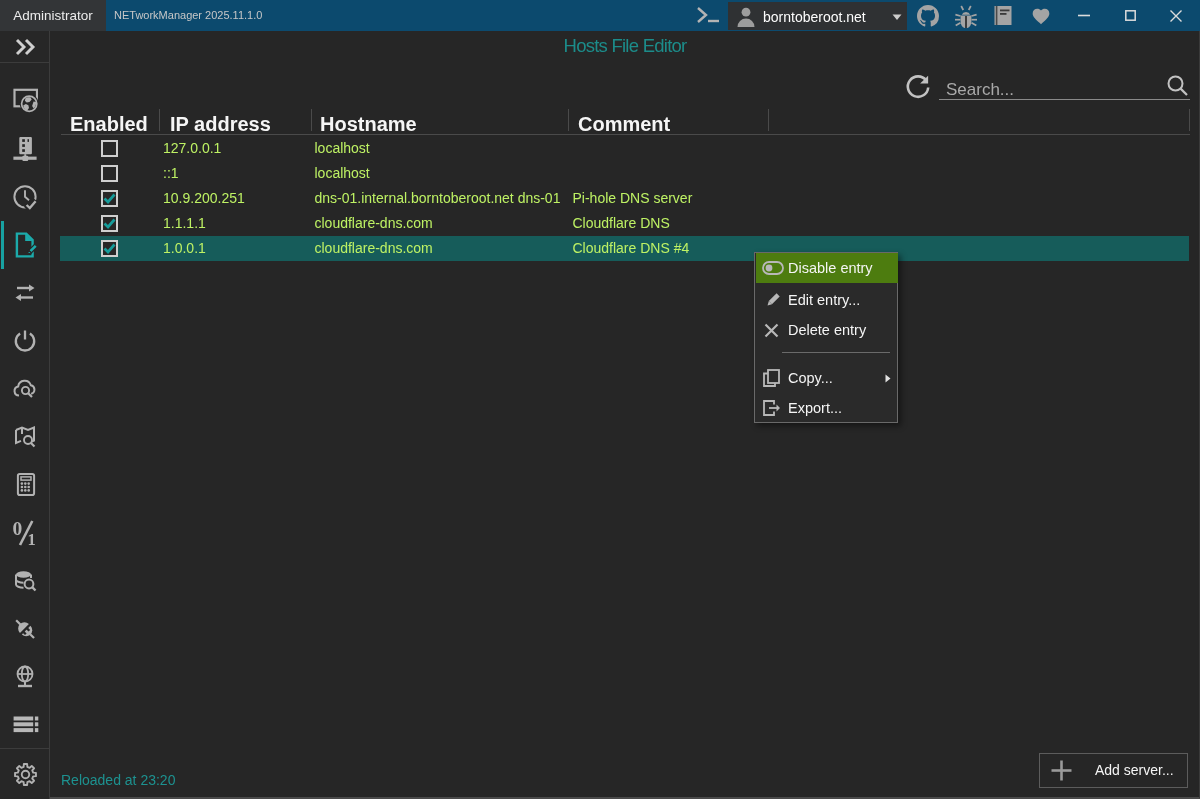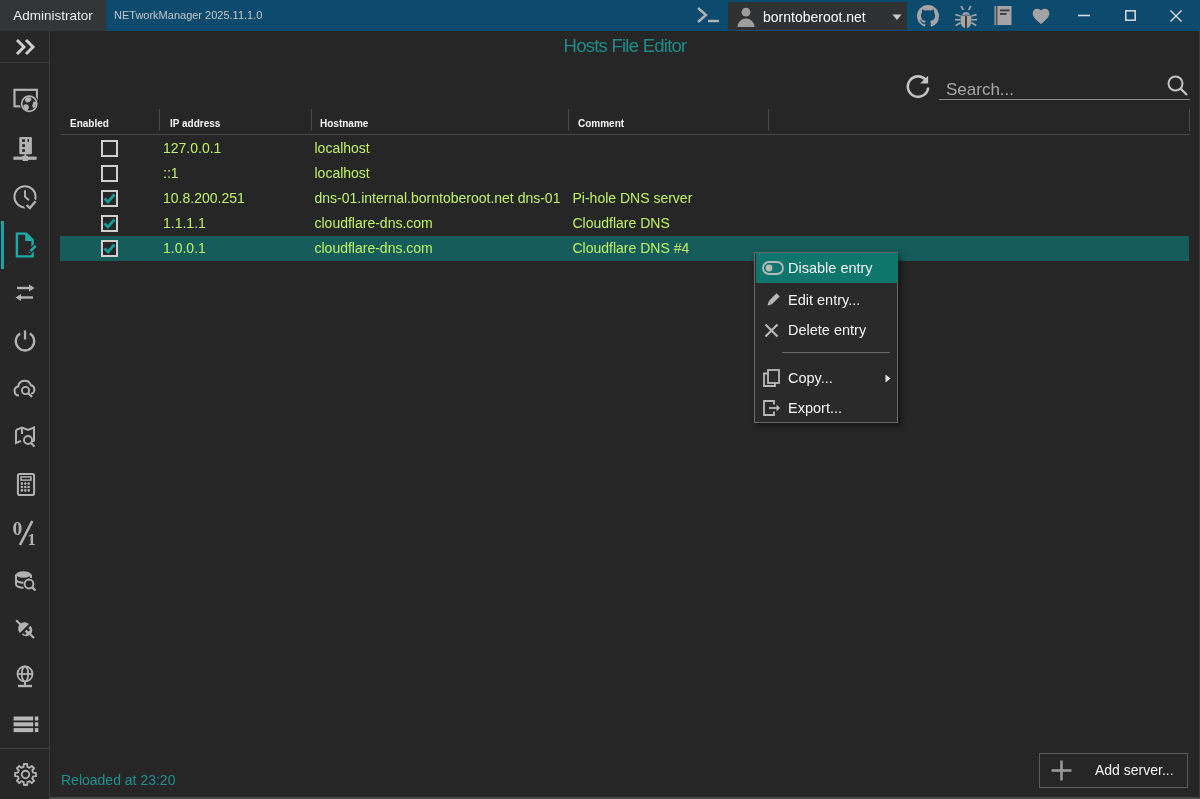--- a/index.html
+++ b/index.html
@@ -21,41 +21,41 @@
   #sidebar { position:absolute; left:0; top:31px; width:50px; height:768px; background:#272727;
     border-right:1px solid #3c3c3c; }
   .sbsep { position:absolute; left:0; width:49px; height:1px; background:#3c3c3c; }
   #activebar { position:absolute; left:1px; top:190px; width:3px; height:48px; background:#18a2a2; }
   .sbicon { position:absolute; left:12px; }
   
   #h1 { position:absolute; left:50px; top:33px; width:1150px; height:26px; line-height:26px;
     text-align:center; font-size:18.5px; font-weight:400; letter-spacing:-0.75px; color:#1c8c8a; }
   #searchph { position:absolute; left:946px; top:80px; font-size:17px; color:#a9a9a9; }
   #searchline { position:absolute; left:939px; top:99px; width:251px; height:1px; background:#8a8a8a; }
-  .hdrtxt { position:absolute; top:113px; height:22px; line-height:22px; font-size:10px;
+  .hdrtxt { position:absolute; top:113px; height:22px; line-height:22px; font-size:20px;
     font-weight:bold; color:#f5f5f5; }
   .colsep { position:absolute; top:109px; height:22px; width:1px; background:#4a4a4a; }
   #hdrline { position:absolute; left:61px; top:134px; width:1129px; height:1px; background:#4a4a4a; }
   .row { position:absolute; left:60px; width:1129px; height:25px; }
   .rowsel { background:#165c5a; }
   .cb { position:absolute; left:41px; top:4px; width:17px; height:17px; border:2px solid #cfcfcf;
     background:#272727; }
   .cb svg { position:absolute; left:0; top:0; }
   .ctxt { position:absolute; top:0; height:25px; line-height:25px; font-size:14px; color:#bef264; }
   .c-ip { left:103px; } .c-host { left:254.5px; } .c-com { left:512.5px; }
   #status { position:absolute; left:61px; top:772px; font-size:14px; color:#1d9290; }
   #addbtn { position:absolute; left:1039px; top:753px; width:149px; height:35px;
     border:1px solid #5c5c5c; }
   #addtxt { position:absolute; left:55px; top:0; height:33px; line-height:33px;
     font-size:14px; color:#f5f5f5; }
   
   #menu { position:absolute; left:754px; top:252px; width:144px; height:171px; background:#2a2a2a;
     border:1px solid #696969; box-shadow:3px 3px 6px rgba(0,0,0,0.45); }
   .mi { position:absolute; left:1px; width:142px; height:30px; }
-  .mi-hl { background:#0f766e; }
+  .mi-hl { background:#4d7c0f; }
   .mitxt { position:absolute; left:32px; top:0; height:30px; line-height:30px;
     font-size:14.5px; color:#f5f5f5; }
   .micon { position:absolute; left:6px; top:7px; }
   #msep { position:absolute; left:27px; top:99px; width:108px; height:1px; background:#6a6a6a; }
 </style>
 </head>
 <body>
 <div id="win">
 <div id="titlebar">
   <div id="chip">Administrator</div>
@@ -296,21 +296,21 @@
   <div class="cb"></div>
   <div class="ctxt c-ip">::1</div>
   <div class="ctxt c-host">localhost</div>
 </div>
 <div class="row" style="top:185.5px">
   <div class="cb">
         <svg width="13" height="13" viewBox="0 0 13 13">
           <polyline points="1.5,6.5 5,10 11.5,2.5" fill="none" stroke="#169c9a" stroke-width="2.7"></polyline>
         </svg>
       </div>
-  <div class="ctxt c-ip">10.8.200.251</div>
+  <div class="ctxt c-ip">10.9.200.251</div>
   <div class="ctxt c-host">dns-01.internal.borntoberoot.net dns-01</div>
   <div class="ctxt c-com">Pi-hole DNS server</div>
 </div>
 <div class="row" style="top:210.5px">
   <div class="cb">
         <svg width="13" height="13" viewBox="0 0 13 13">
           <polyline points="1.5,6.5 5,10 11.5,2.5" fill="none" stroke="#169c9a" stroke-width="2.7"></polyline>
         </svg>
       </div>
   <div class="ctxt c-ip">1.1.1.1</div>

